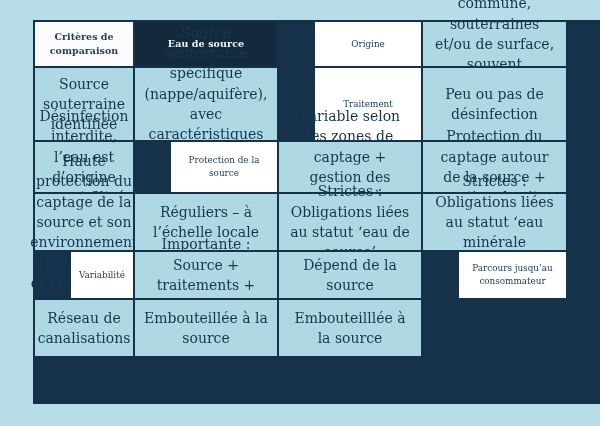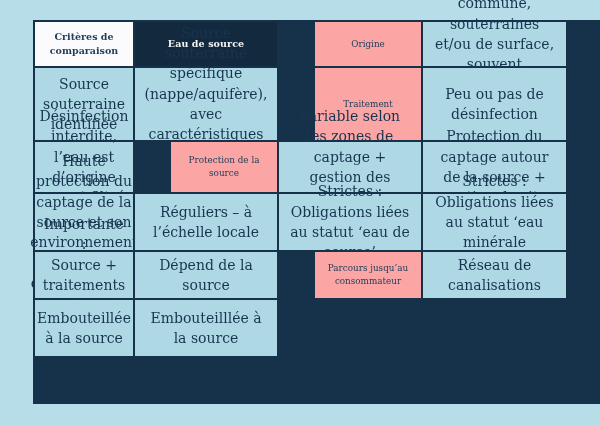--- a/index.html
+++ b/index.html
@@ -38,21 +38,21 @@
     font-size: 9.5px;
   }
   .cell.head-col {
     background: #132a3e;
     color: #f4f5f7;
     font-weight: bold;
     font-size: 9.5px;
     letter-spacing: .1px;
   }
   .cell.row-label {
-    background: #fca5a5;
+    background: #ffffff;
     color: #23405c;
     font-size: 8.8px;
     margin-left: 36px;
   }
   .cell.data {
     background: #aed9e4;
     color: #18354f;
     font-size: 14px;
   }
 </style>
@@ -75,20 +75,21 @@
 
   <div class="cell row-label">Protection de la source</div>
   <div class="cell data">Variable selon les zones de captage + gestion des risques à l’échelle locale</div>
   <div class="cell data">Protection du captage autour de la source + gestion du site</div>
   <div class="cell data">Haute protection du captage de la source et son environnement – préservation et engagement</div>
 
   <div class="cell data">Réguliers – à l’échelle locale</div>
   <div class="cell data">Strictes : Obligations liées au statut ‘eau de source’</div>
   <div class="cell data">Strictes : Obligations liées au statut ‘eau minérale naturelle’</div>
 
+  <div class="cell row-label">Variabilité</div>
   <div class="cell data">Importante :
 Source + traitements + réseau / local</div>
   <div class="cell data">Dépend de la source</div>
 
   <div class="cell row-label">Parcours jusqu’au consommateur</div>
   <div class="cell data">Réseau de canalisations</div>
   <div class="cell data">Embouteillée à la source</div>
   <div class="cell data">Embouteilllée à la source</div>
 
 </div>

